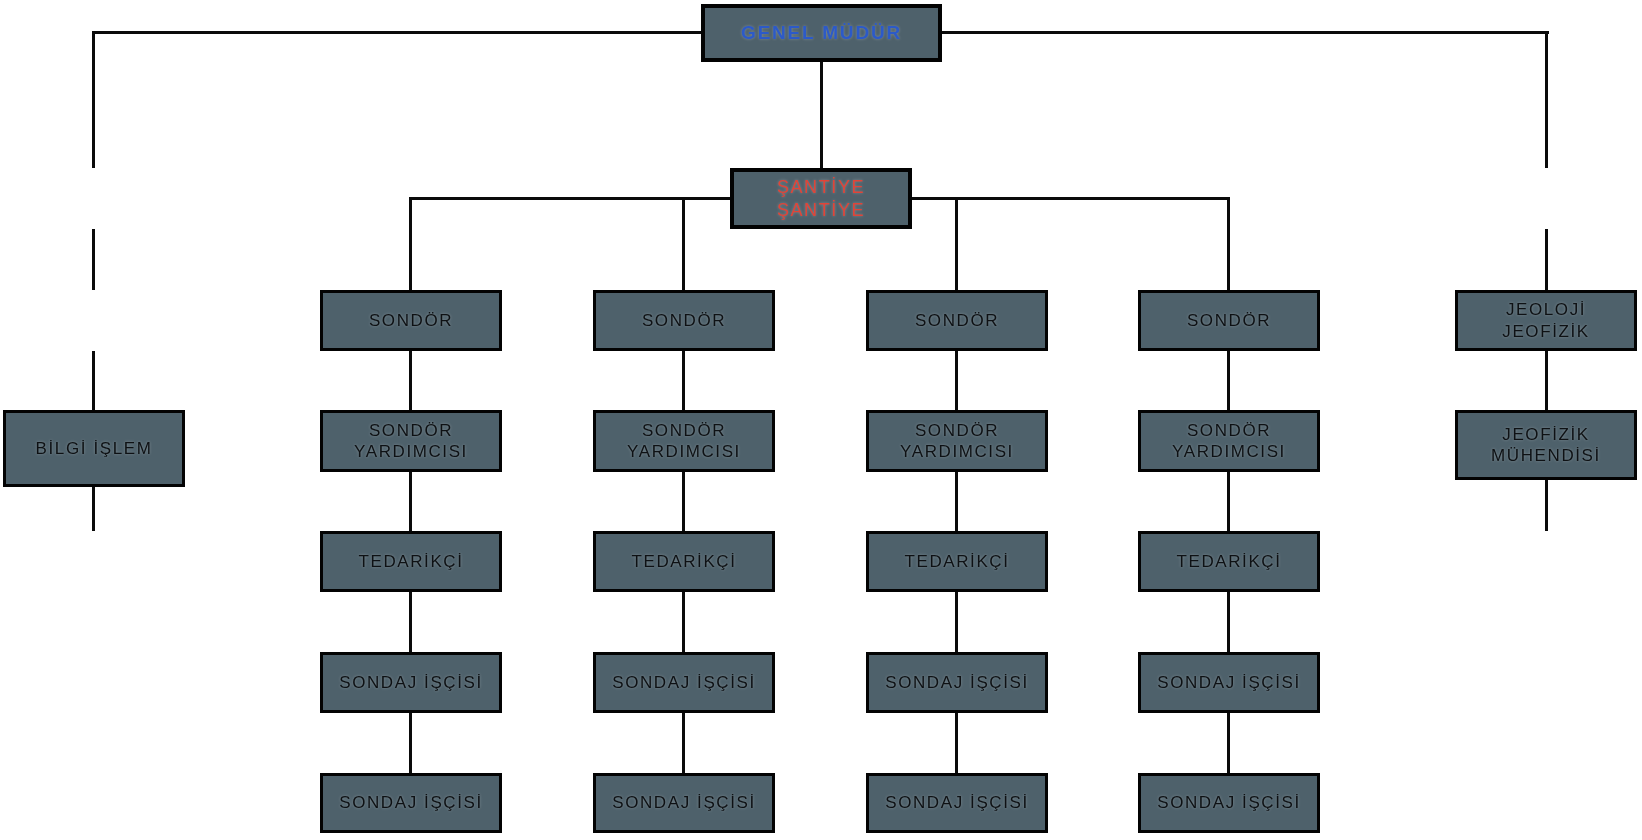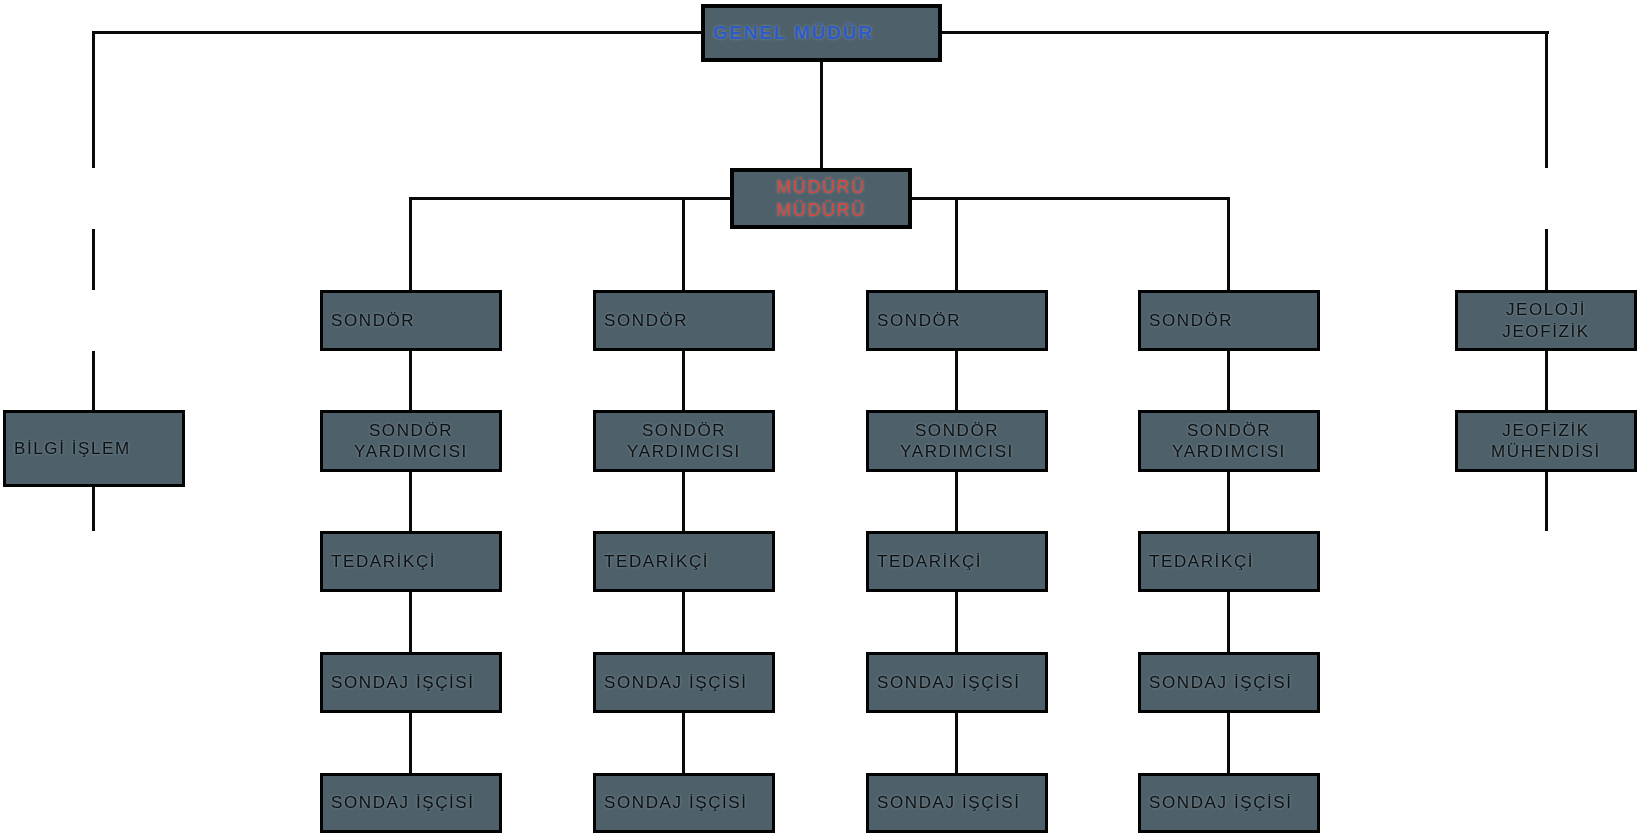--- a/index.html
+++ b/index.html
@@ -6,21 +6,21 @@
   #canvas{
     position:relative;width:1642px;height:840px;overflow:hidden;
     background:var(--background,#fff);
     font-family:"Liberation Sans", sans-serif;
   }
   .ln{position:absolute;background:var(--connector,#000);}
   .node{
     position:absolute;box-sizing:border-box;width:182px;height:61px;
     background:var(--box-fill,#4E616B);
     border:3px solid var(--box-border,#000);
-    display:flex;align-items:center;text-align:center;
+    display:flex;align-items:center;justify-content:center;text-align:center;
     font-size:17px;letter-spacing:1.6px;line-height:1.25;
     color:var(--text-default,#0E1114);
     padding:2px 8px;
     text-shadow:0 0 3px rgba(255,255,255,.3);
   }
   .node.root{
     width:241px;height:58px;border-width:4px;
     font-size:19px;font-weight:bold;letter-spacing:1.8px;
     color:var(--text-root,#2C5AC8);
   }
@@ -71,31 +71,31 @@
   <div class="ln" style="left:1227px;top:351px;width:3px;height:59px"></div>
   <div class="ln" style="left:1227px;top:472px;width:3px;height:59px"></div>
   <div class="ln" style="left:1227px;top:592px;width:3px;height:60px"></div>
   <div class="ln" style="left:1227px;top:713px;width:3px;height:60px"></div>
 
   <div class="node root" style="left:701px;top:4px">
     <span>GENEL MÜDÜR</span>
   </div>
 
   <div class="node lvl2" style="left:730px;top:168px">
-    <span>MÜDÜRÜ MÜDÜRÜ</span>
+    <span>ŞANTİYE ŞANTİYE</span>
   </div>
 
   <div class="node" style="left:3px;top:410px;height:77px">
     <span>BİLGİ İŞLEM</span>
   </div>
 
   <div class="node" style="left:1455px;top:290px">
     <span>JEOLOJİ JEOFİZİK</span>
   </div>
-  <div class="node" style="left:1455px;top:410px;height:62px">
+  <div class="node" style="left:1455px;top:410px;height:70px">
     <span>JEOFİZİK MÜHENDİSİ</span>
   </div>
 
   <div class="node" style="left:320px;top:290px">
     <span>SONDÖR</span>
   </div>
   <div class="node" style="left:320px;top:410px;height:62px">
     <span>SONDÖR YARDIMCISI</span>
   </div>
   <div class="node" style="left:320px;top:531px">

